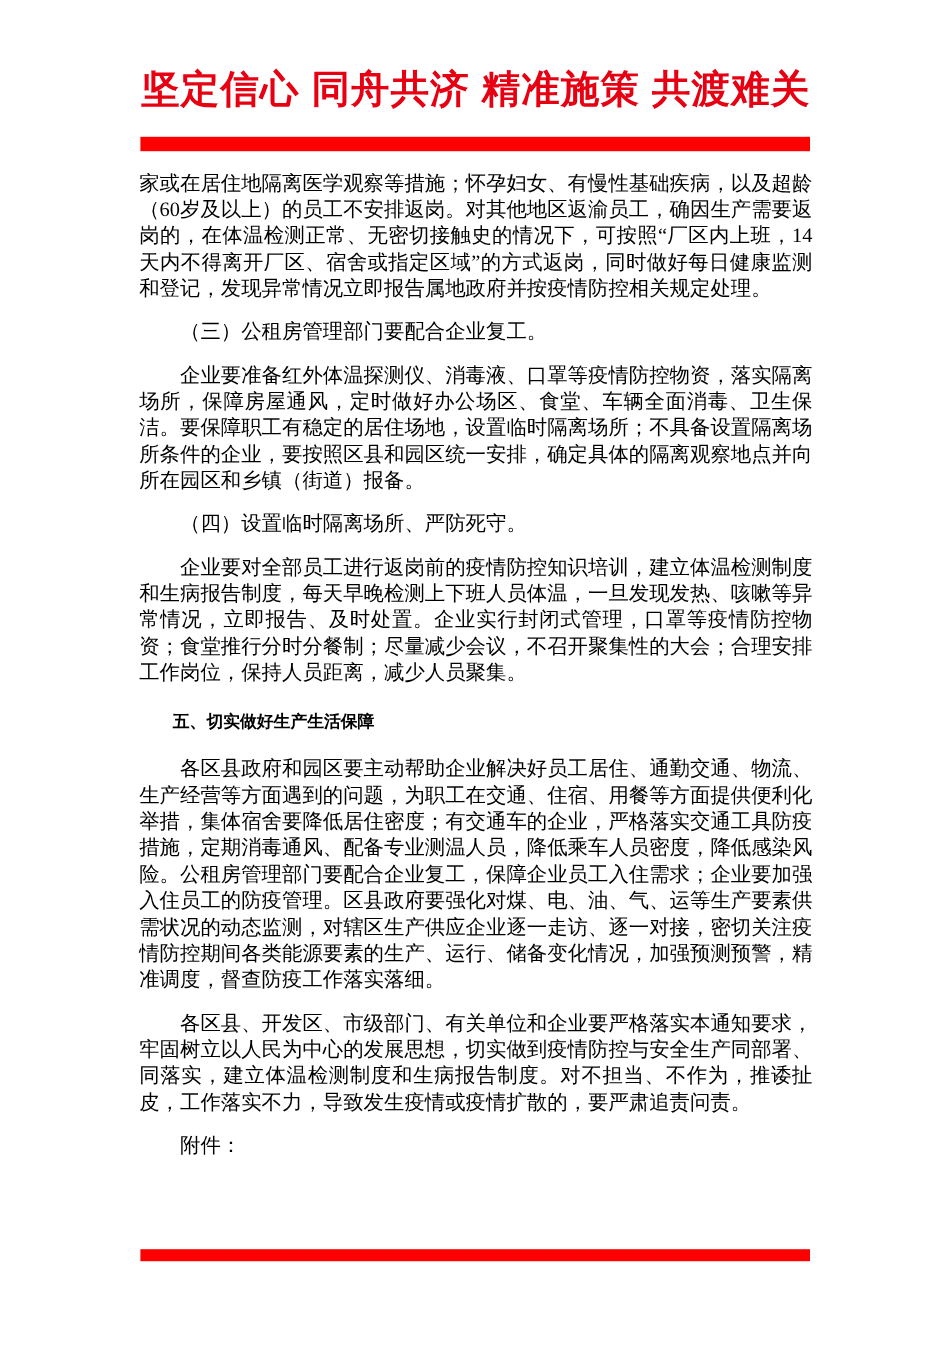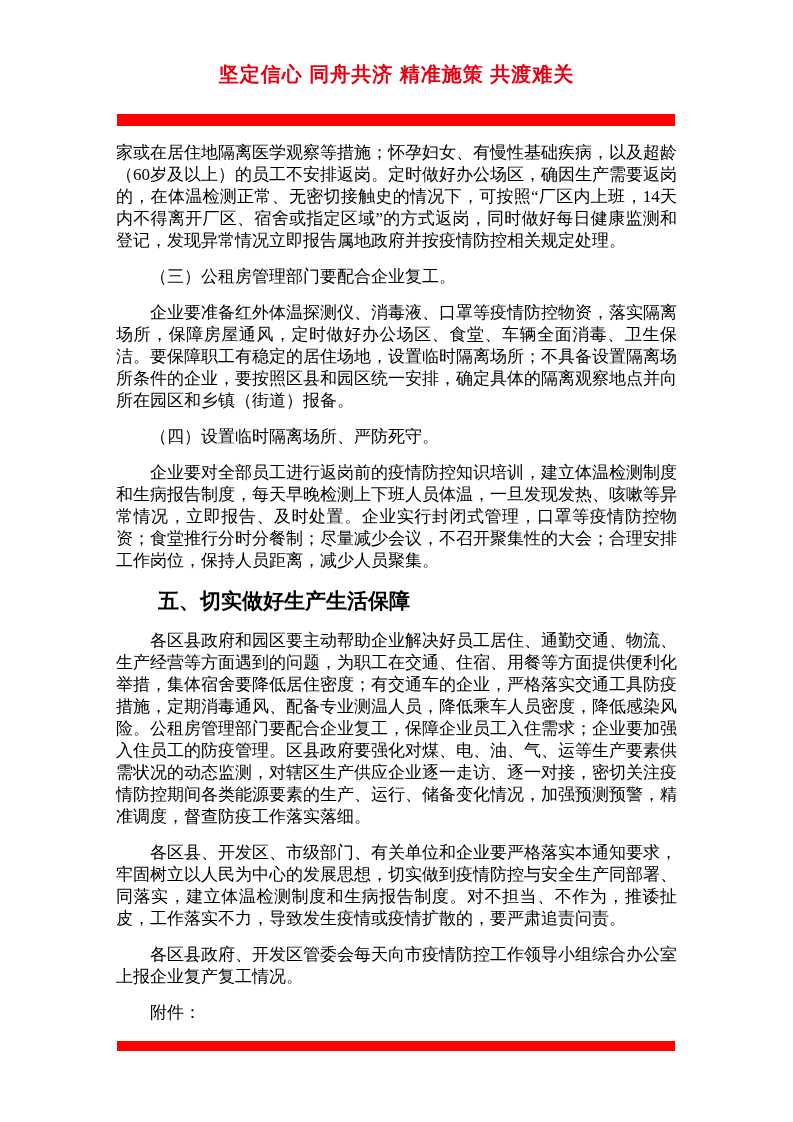--- a/index.html
+++ b/index.html
@@ -22,21 +22,21 @@
     color: var(--text-black);
   }
   .banner-title {
     position: absolute;
     top: 57px;
     left: 0;
     width: 793px;
     text-align: center;
     font-family: "Liberation Sans", "DejaVu Sans", sans-serif;
     font-weight: bold;
-    font-size: 20px;
+    font-size: 32px;
     line-height: 34px;
     letter-spacing: 1px;
     color: var(--title-red);
   }
   .bar {
     position: absolute;
     left: 117px;
     width: 558px;
     background: var(--bar-red);
   }
@@ -60,36 +60,35 @@
   }
   .para {
     margin: 14px 0;
     text-indent: 2em;
   }
   .content .para:first-child { margin-top: 0; }
   .para.continuation { text-indent: 0; }
   .para.heading {
     font-family: "Liberation Sans", "DejaVu Sans", sans-serif;
     font-weight: bold;
-    font-size: 21px;
+    font-size: 14px;
     margin: 18px 0;
   }
 </style>
 </head>
 <body>
 
 <div class="page">
   <div class="banner-title">坚定信心 同舟共济 精准施策 共渡难关</div>
   <div class="bar bar-top"></div>
   <div class="content">
-      <p class="para continuation">家或在居住地隔离医学观察等措施；怀孕妇女、有慢性基础疾病，以及超龄（60岁及以上）的员工不安排返岗。定时做好办公场区，确因生产需要返岗的，在体温检测正常、无密切接触史的情况下，可按照“厂区内上班，14天内不得离开厂区、宿舍或指定区域”的方式返岗，同时做好每日健康监测和登记，发现异常情况立即报告属地政府并按疫情防控相关规定处理。</p>
+      <p class="para continuation">家或在居住地隔离医学观察等措施；怀孕妇女、有慢性基础疾病，以及超龄（60岁及以上）的员工不安排返岗。对其他地区返渝员工，确因生产需要返岗的，在体温检测正常、无密切接触史的情况下，可按照“厂区内上班，14天内不得离开厂区、宿舍或指定区域”的方式返岗，同时做好每日健康监测和登记，发现异常情况立即报告属地政府并按疫情防控相关规定处理。</p>
       <p class="para subheading">（三）公租房管理部门要配合企业复工。</p>
       <p class="para body">企业要准备红外体温探测仪、消毒液、口罩等疫情防控物资，落实隔离场所，保障房屋通风，定时做好办公场区、食堂、车辆全面消毒、卫生保洁。要保障职工有稳定的居住场地，设置临时隔离场所；不具备设置隔离场所条件的企业，要按照区县和园区统一安排，确定具体的隔离观察地点并向所在园区和乡镇（街道）报备。</p>
       <p class="para subheading">（四）设置临时隔离场所、严防死守。</p>
       <p class="para body">企业要对全部员工进行返岗前的疫情防控知识培训，建立体温检测制度和生病报告制度，每天早晚检测上下班人员体温，一旦发现发热、咳嗽等异常情况，立即报告、及时处置。企业实行封闭式管理，口罩等疫情防控物资；食堂推行分时分餐制；尽量减少会议，不召开聚集性的大会；合理安排工作岗位，保持人员距离，减少人员聚集。</p>
       <p class="para heading">五、切实做好生产生活保障</p>
       <p class="para body">各区县政府和园区要主动帮助企业解决好员工居住、通勤交通、物流、生产经营等方面遇到的问题，为职工在交通、住宿、用餐等方面提供便利化举措，集体宿舍要降低居住密度；有交通车的企业，严格落实交通工具防疫措施，定期消毒通风、配备专业测温人员，降低乘车人员密度，降低感染风险。公租房管理部门要配合企业复工，保障企业员工入住需求；企业要加强入住员工的防疫管理。区县政府要强化对煤、电、油、气、运等生产要素供需状况的动态监测，对辖区生产供应企业逐一走访、逐一对接，密切关注疫情防控期间各类能源要素的生产、运行、储备变化情况，加强预测预警，精准调度，督查防疫工作落实落细。</p>
       <p class="para body">各区县、开发区、市级部门、有关单位和企业要严格落实本通知要求，牢固树立以人民为中心的发展思想，切实做到疫情防控与安全生产同部署、同落实，建立体温检测制度和生病报告制度。对不担当、不作为，推诿扯皮，工作落实不力，导致发生疫情或疫情扩散的，要严肃追责问责。</p>
-      <p class="para body">各区县政府、开发区管委会每天向市疫情防控工作领导小组综合办公室上报企业复产复工情况。</p>
       <p class="para body">附件：</p>
     </div>
   <div class="bar bar-bottom"></div>
 </div>
 
 </body></html>

